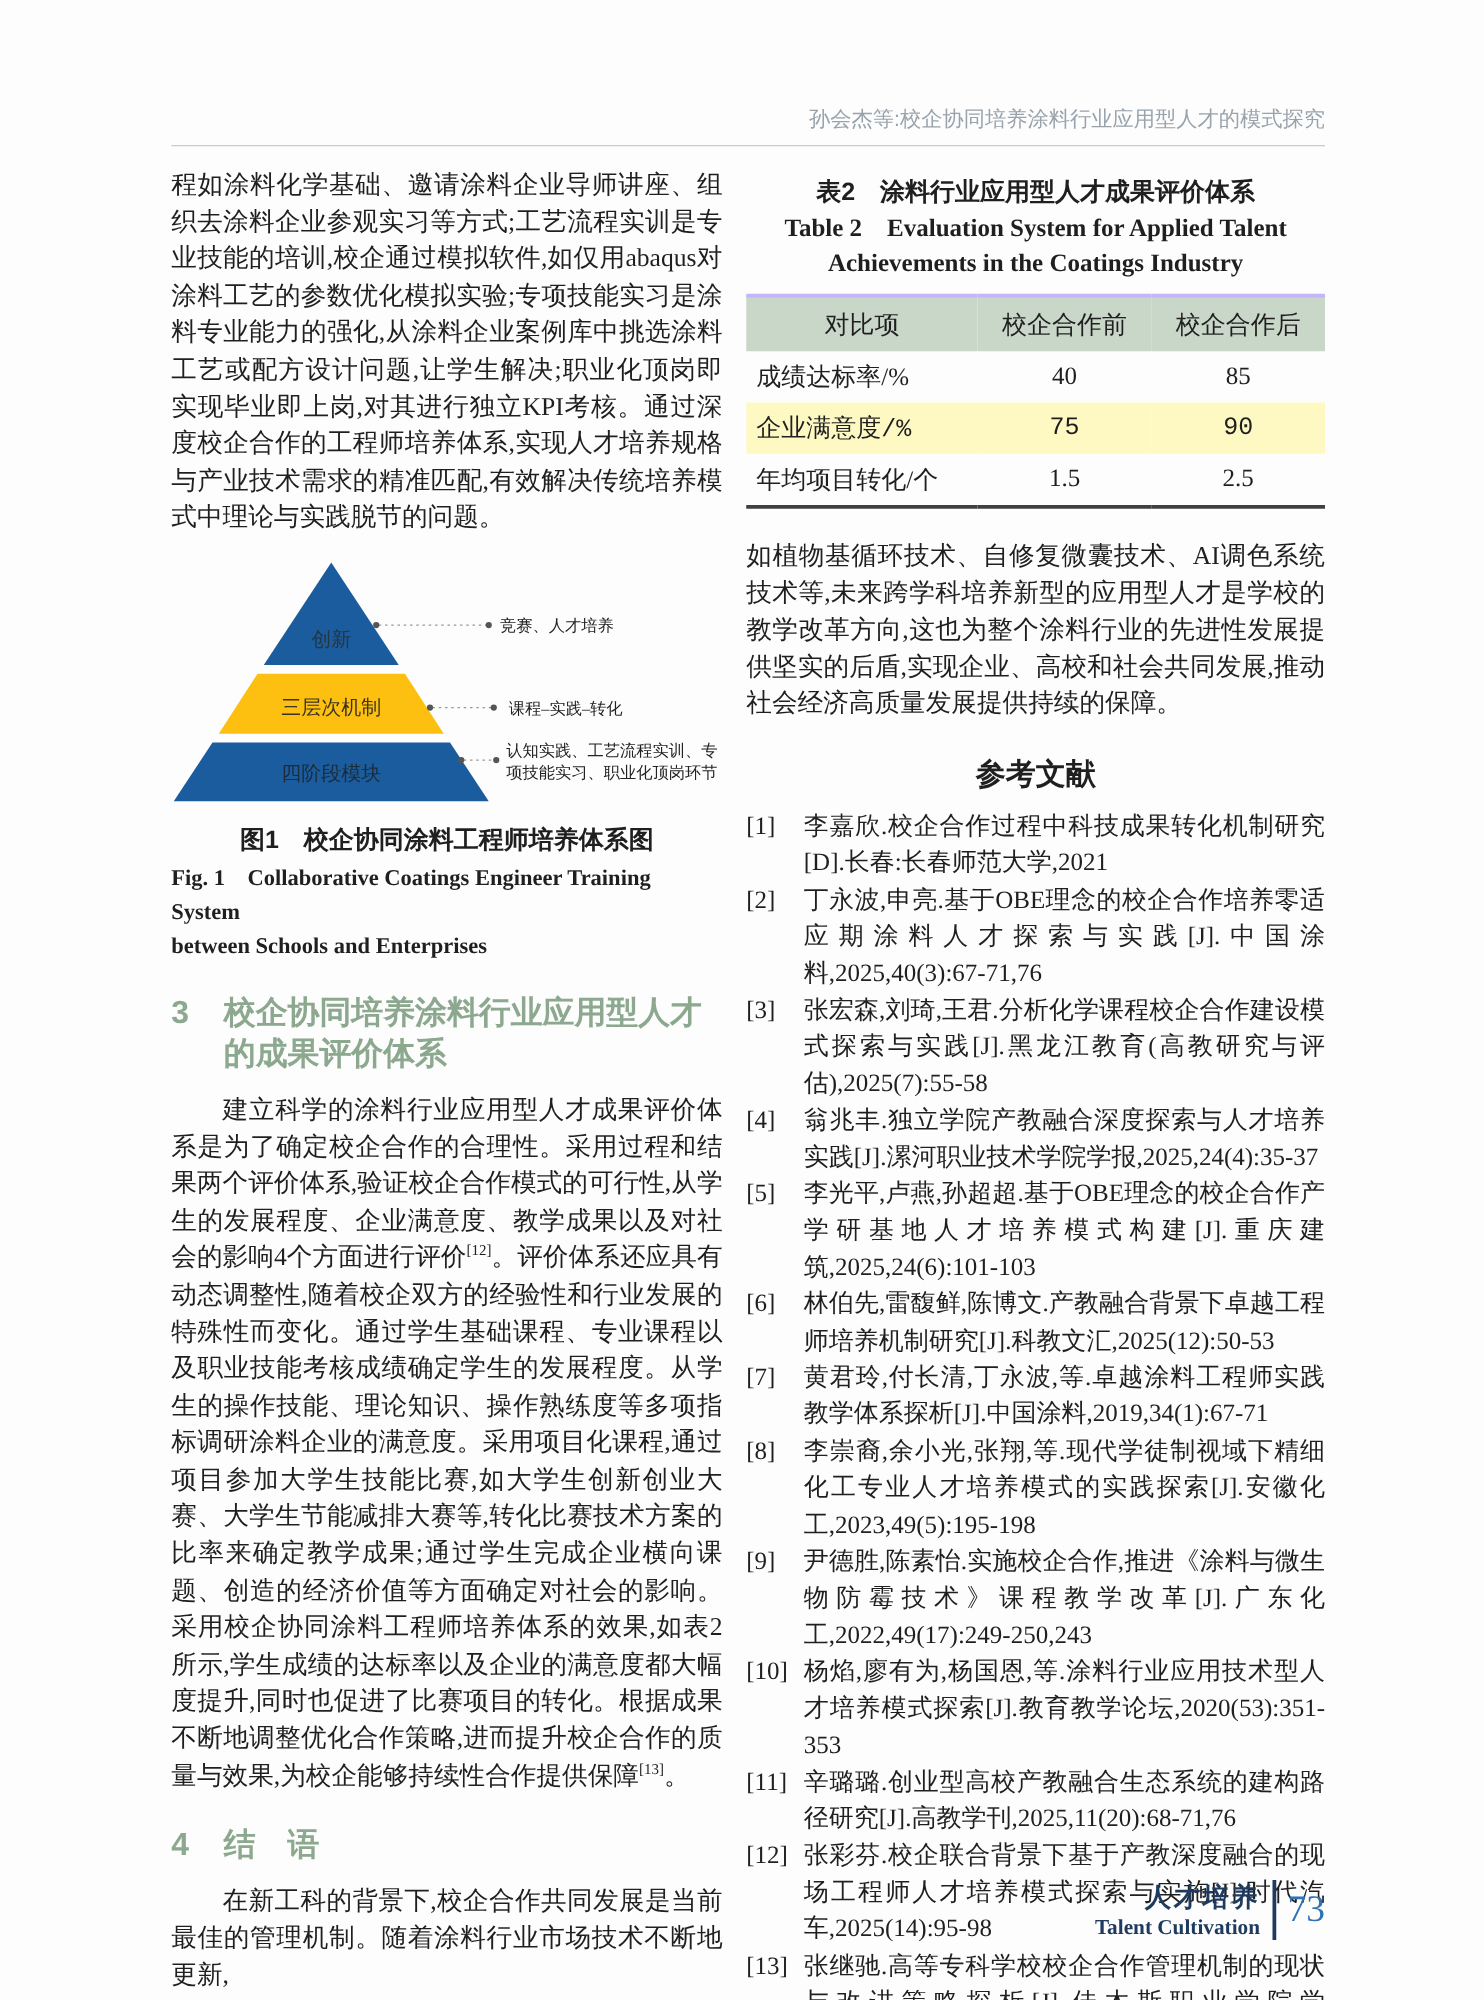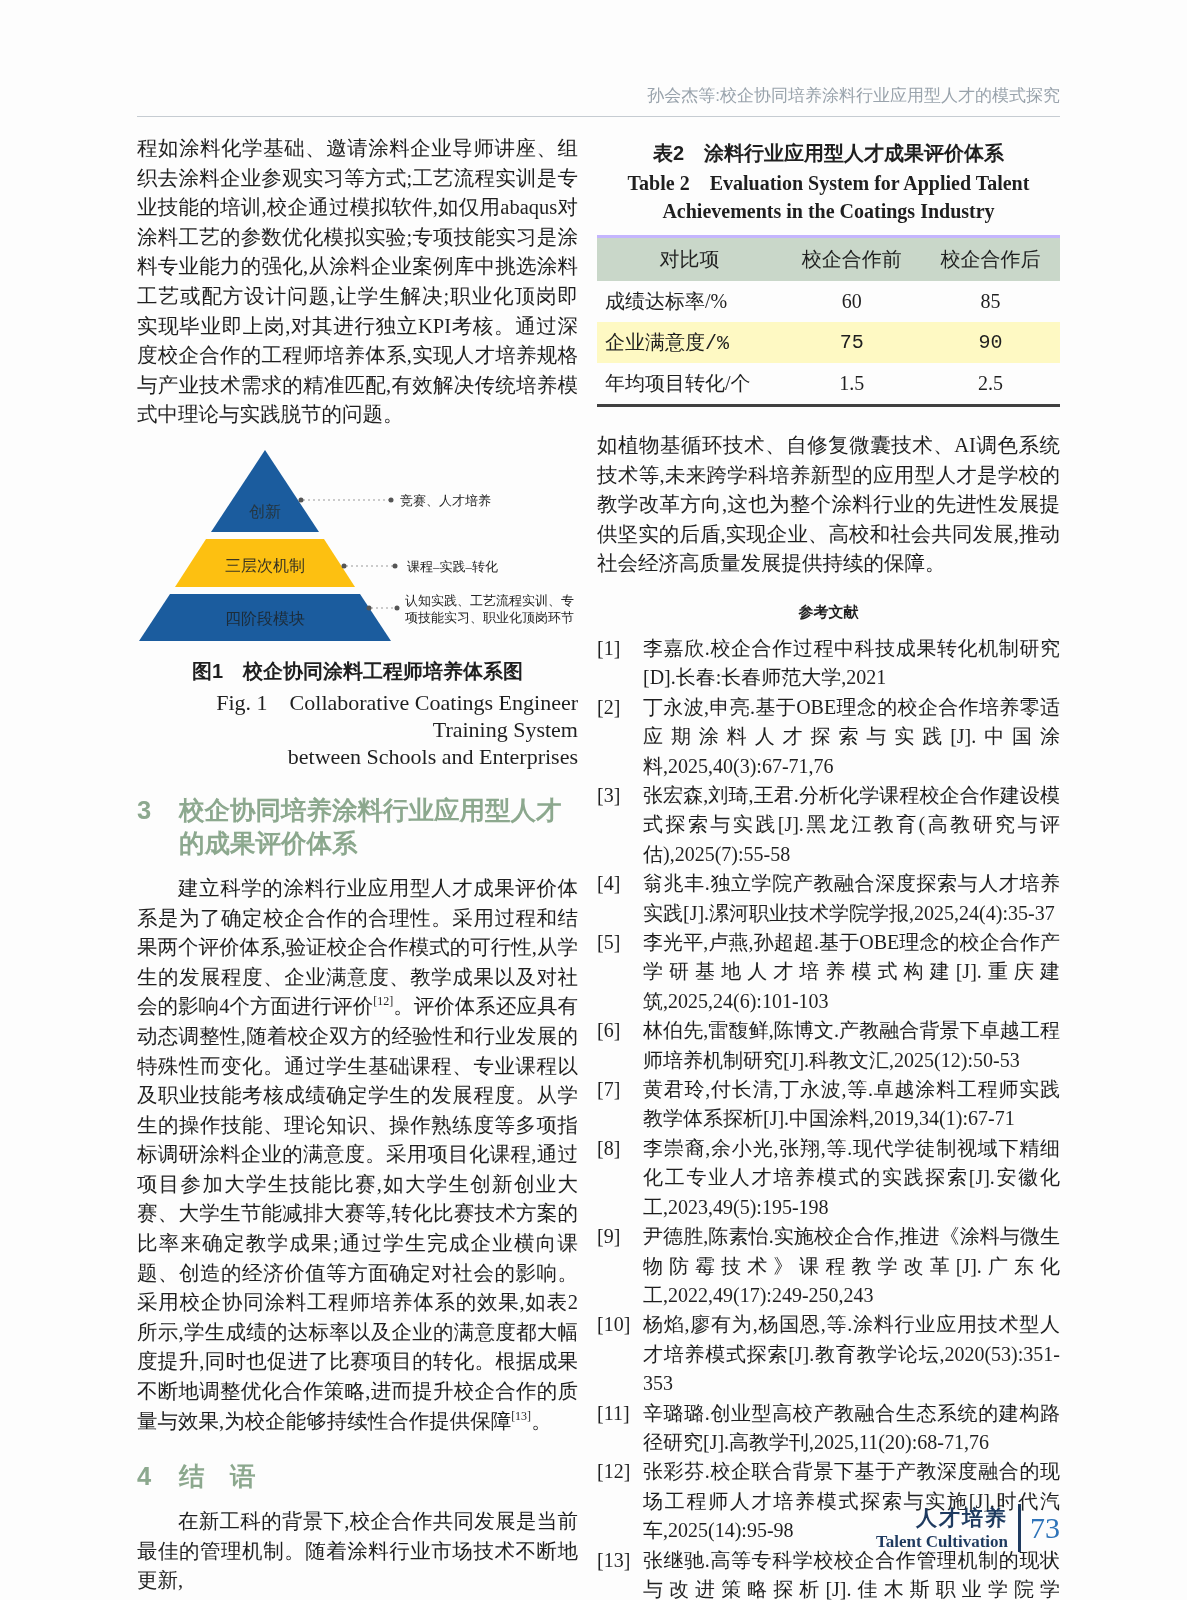--- a/index.html
+++ b/index.html
@@ -26,21 +26,21 @@
   .figure { margin-top:14px; }
   .fig-canvas { position:relative; width:441px; height:202px; }
   .fig-canvas svg { position:absolute; left:0; top:0; }
   .tier-label { font-family:"Liberation Sans", sans-serif; font-size:16px; }
   .ann {
     position:absolute; font-size:13px; line-height:17px; color:#222;
     font-family:"Liberation Serif", serif;
   }
   .fig-cap-zh { text-align:center; font-family:"Liberation Sans", sans-serif;
     font-weight:bold; font-size:20px; margin-top:12px; }
-  .fig-cap-en { text-align:right; font-weight:normal; font-size:22px; line-height:27px; margin-top:4px; }
+  .fig-cap-en { text-align:left; font-weight:bold; font-size:18px; line-height:27px; margin-top:4px; }
 
   
   .section-h {
     display:flex; color:#8ca88e; font-family:"Liberation Sans", sans-serif;
     font-weight:bold; font-size:25.5px; line-height:33px; margin:24px 0 14px 0;
   }
   .section-h .num { flex:0 0 42px; }
   .section-h .ttl { flex:1; }
 
   
@@ -54,21 +54,21 @@
   }
   table.eval thead tr { background:#c9d7c9; }
   table.eval tbody tr:nth-child(2) { background:#fef9c3;font-family:Liberation Mono, monospace; }
   table.eval th { font-weight:normal; padding:8px 4px; text-align:center; }
   table.eval td { padding:7px 4px; text-align:center; }
   table.eval td:first-child { text-align:left; padding-left:8px; }
   table.eval th:first-child { width:40%; }
 
   
   .refs-title { text-align:center; font-family:"Liberation Sans", sans-serif;
-    font-weight:bold; font-size:15px; margin:24px 0 12px 0; }
+    font-weight:bold; font-size:24px; margin:24px 0 12px 0; }
   .ref-item { display:flex; font-size:20px; line-height:29.4px; }
   .ref-num { flex:0 0 46px; }
   .ref-text { flex:1; text-align:justify; }
 
   
   .footer { position:absolute; right:127px; bottom:48px; display:flex; align-items:center; }
   .footer-labels { text-align:right; margin-right:10px; }
   .footer-zh { font-family:Liberation Sans, sans-serif; font-weight:bold;
     font-size:21px; color:#1e3a5f; letter-spacing:2px; }
   .footer-en { font-size:17px; color:#1e3a5f; font-weight:bold; }
@@ -155,21 +155,21 @@
         <thead>
           <tr>
               <th>对比项</th>
               <th>校企合作前</th>
               <th>校企合作后</th>
             </tr>
         </thead>
         <tbody>
             <tr>
               <td>成绩达标率/%</td>
-              <td>60</td>
+              <td>40</td>
               <td>85</td>
             </tr>
             <tr>
               <td>企业满意度/%</td>
               <td>75</td>
               <td>90</td>
             </tr>
             <tr>
               <td>年均项目转化/个</td>
               <td>1.5</td>

